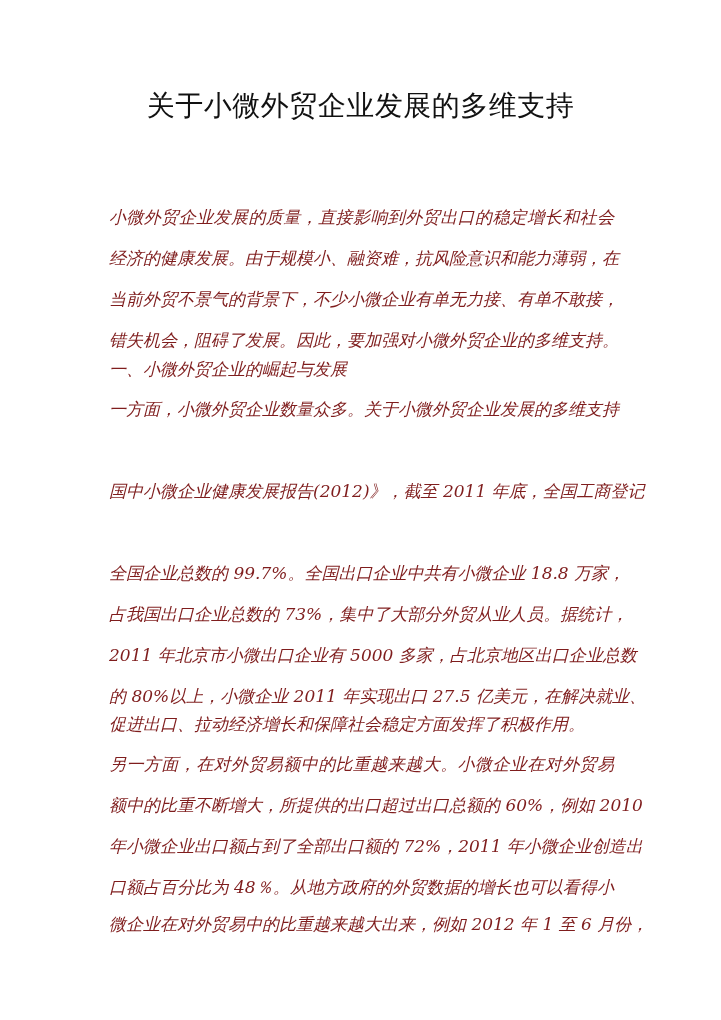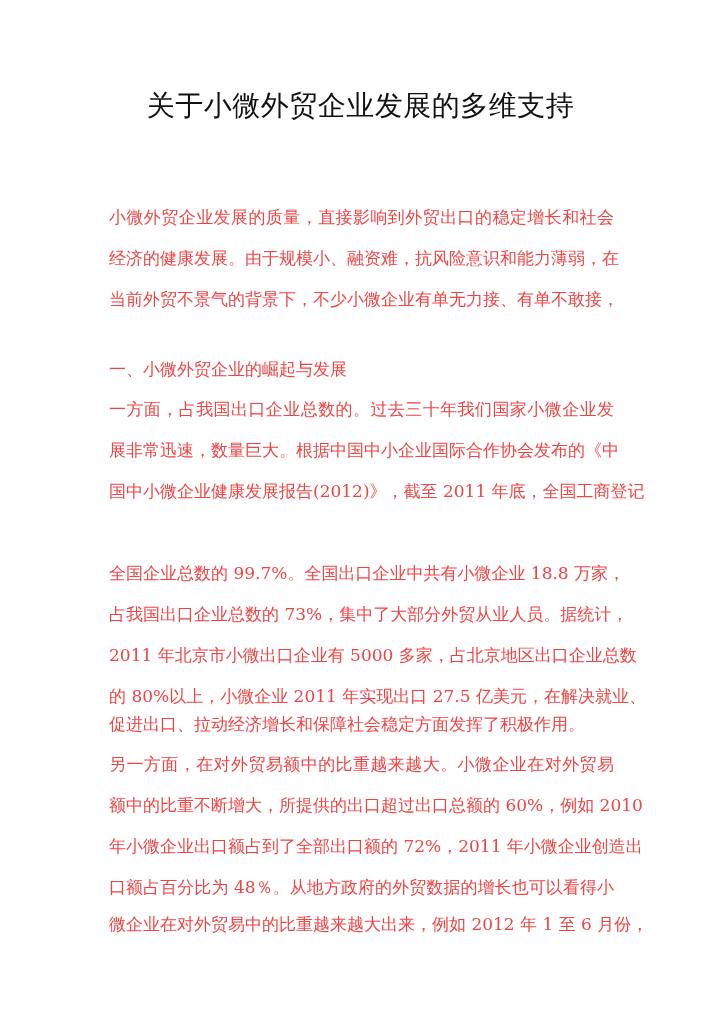--- a/index.html
+++ b/index.html
@@ -33,43 +33,44 @@
       letter-spacing: 0.5px;
       color: #111;
     }
     .line {
       position: absolute;
       left: 109px;
       width: 505px;
       font-size: 17px;
       line-height: 24px;
       white-space: nowrap;
-      color: #ef4444;
+      color: #7f1d1d;
       text-align: justify;
       text-align-last: justify;
+      font-style: italic;
     }
     .line.nojust {
       text-align: left;
       text-align-last: left;
     }
   </style>
 </head>
 <body>
 
 <div class="page">
   <div class="title">关于小微外贸企业发展的多维支持</div>
 
   <div class="line" style="top:205px"> 小微外贸企业发展的质量，直接影响到外贸出口的稳定增长和社会</div>
   <div class="line" style="top:287px">当前外贸不景气的背景下，不少小微企业有单无力接、有单不敢接，</div>
   <div class="line" style="top:246px">经济的健康发展。由于规模小、融资难，抗风险意识和能力薄弱，在</div>
+  <div class="line" style="top:328px">错失机会，阻碍了发展。因此，要加强对小微外贸企业的多维支持。</div>
 
   <div class="line nojust" style="top:357px"> 一、小微外贸企业的崛起与发展</div>
 
-  <div class="line" style="top:397px"> 一方面，占我国出口企业总数的。过去三十年我们国家小微企业发</div>
-  <div class="line" style="top:438px">展非常迅速，数量巨大。根据中国中小企业国际合作协会发布的《中</div>
+  <div class="line" style="top:397px"> 一方面，小微外贸企业数量众多。关于小微外贸企业发展的多维支持</div>
   <div class="line" style="top:479px">国中小微企业健康发展报告(2012)》，截至 2011 年底，全国工商登记</div>
   <div class="line" style="top:561px">全国企业总数的 99.7%。全国出口企业中共有小微企业 18.8 万家，</div>
   <div class="line" style="top:602px">占我国出口企业总数的 73%，集中了大部分外贸从业人员。据统计，</div>
   <div class="line" style="top:643px">2011 年北京市小微出口企业有 5000 多家，占北京地区出口企业总数</div>
   <div class="line" style="top:684px">的 80%以上，小微企业 2011 年实现出口 27.5 亿美元，在解决就业、</div>
   <div class="line nojust" style="top:712px">促进出口、拉动经济增长和保障社会稳定方面发挥了积极作用。</div>
 
   <div class="line" style="top:752px"> 另一方面，在对外贸易额中的比重越来越大。小微企业在对外贸易</div>
   <div class="line" style="top:793px">额中的比重不断增大，所提供的出口超过出口总额的 60%，例如 2010</div>
   <div class="line" style="top:834px">年小微企业出口额占到了全部出口额的 72%，2011 年小微企业创造出</div>

